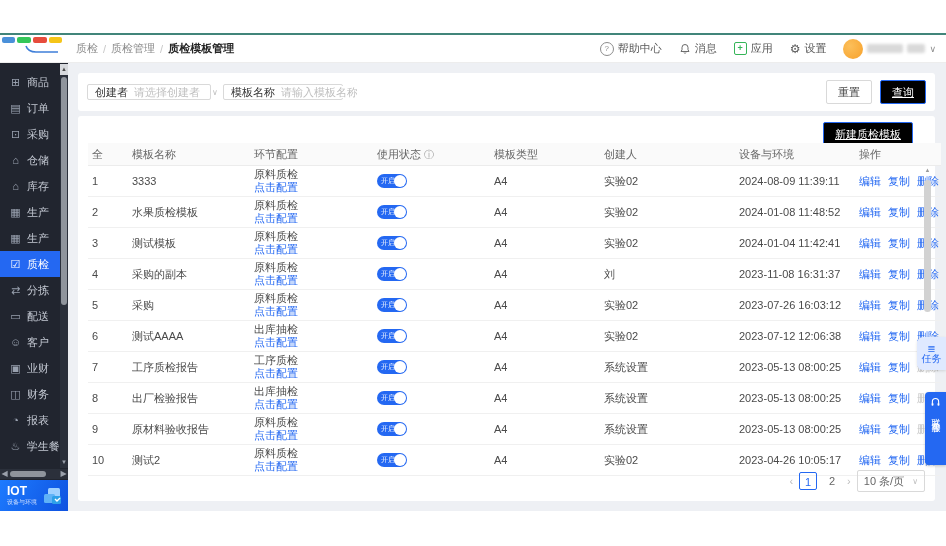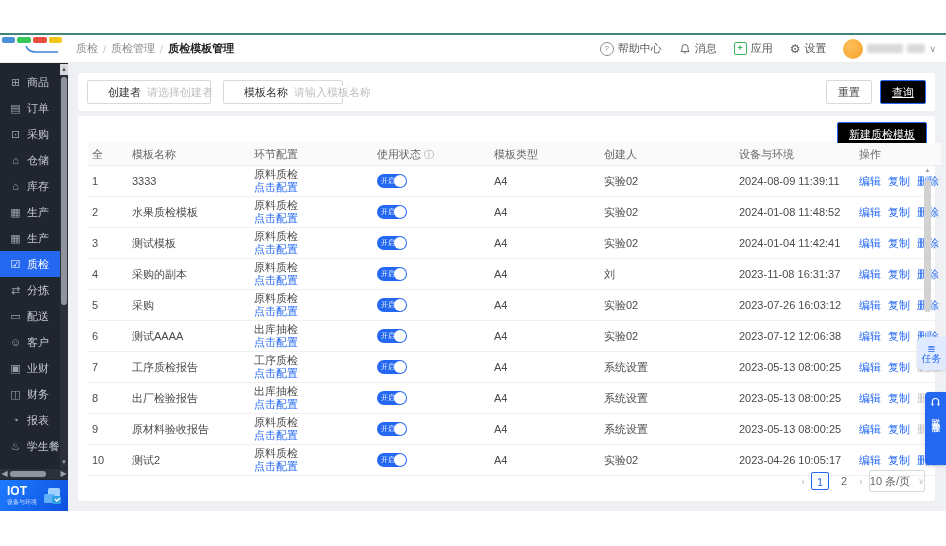--- a/index.html
+++ b/index.html
@@ -43,54 +43,54 @@
   .sh-arrow{width:9px;color:#9aa0ab;font-size:8px;line-height:10px;text-align:center;cursor:pointer;}
   .sh-thumb{width:36px;height:6px;background:#8f949c;border-radius:3px;margin-left:1px;cursor:pointer;}
   .sh-spacer{flex:1;}
   .iot-panel{position:absolute;bottom:0;left:0;right:0;height:31px;background:linear-gradient(120deg,#1d7bff 0%,#0f52e0 100%);display:flex;align-items:center;padding:0 4px 0 7px;cursor:pointer;overflow:hidden;}
   .iot-txt{flex:1;}
   .iot-title{color:#fff;font-size:12px;font-weight:bold;line-height:13px;}
   .iot-sub{color:#cfe0ff;font-size:6px;line-height:8px;}
   
   .content{flex:1;background:#eef0f4;position:relative;}
   .filter-card{position:absolute;top:10px;left:10px;right:11px;height:38px;background:#fff;border-radius:3px;display:flex;align-items:center;padding:0 9px;box-sizing:border-box;}
-  .fbox{height:24px;border:1px solid #d9d9d9;border-radius:2px;display:flex;align-items:center;padding:0 20px;font-size:11px;background:#fff;box-sizing:border-box;}
+  .fbox{height:16px;border:1px solid #d9d9d9;border-radius:2px;display:flex;align-items:center;padding:0 7px;font-size:11px;background:#fff;box-sizing:border-box;}
   .fbox .flabel{color:#333;margin-right:6px;white-space:nowrap;}
   .fbox .fplaceholder{color:#bfbfbf;white-space:nowrap;}
   .fbox .fchev{color:#bfbfbf;font-size:8px;margin-left:12px;}
   .fbox.select{width:124px;margin-right:12px;cursor:pointer;justify-content:space-between;}
   .fbox.input{width:120px;}
   .fbox input{border:0;outline:0;width:76px;font-size:11px;color:#333;font-family:inherit;padding:0;}
   .fbox input::placeholder{color:#bfbfbf;}
   .filter-spacer{flex:1;}
   .btn{height:24px;border-radius:2px;font-size:11px;padding:0 11px;cursor:pointer;font-family:inherit;}
   .btn.default{background:#fff;border:1px solid #d9d9d9;color:#444;margin-right:8px;}
   .btn.primary{background:#000000;border:1px solid #2468f2;color:#fff;text-decoration:underline;}
   .table-card{position:absolute;top:53px;left:10px;right:11px;bottom:10px;background:#fff;border-radius:3px;}
-  .new-row{position:absolute;top:6px;right:8px;}
+  .new-row{position:absolute;top:6px;right:22px;}
   table{position:absolute;top:27px;left:10px;right:22px;width:calc(100% - 32px);border-collapse:collapse;table-layout:fixed;}
   th{background:#fafafa;color:#666;font-weight:normal;font-size:11px;text-align:left;height:22px;padding:0 4px;border-bottom:1px solid #ececec;white-space:nowrap;overflow:hidden;}
   td{height:30px;padding:0 4px;font-size:11px;color:#4a4a4a;border-bottom:1px solid #f0f0f0;white-space:nowrap;overflow:hidden;}
   .info-i{color:#9b9b9b;font-size:10px;margin-left:3px;}
   .stage-cell div{line-height:13px;}
   .cfg-link{color:#2468f2;cursor:pointer;}
   .tgl{width:30px;height:14px;border-radius:8px;background:#2468f2;position:relative;display:inline-flex;align-items:center;cursor:pointer;vertical-align:middle;}
   .tgl .tt{font-size:7px;color:#fff;margin-left:4px;letter-spacing:0;}
   .tgl .tk{position:absolute;right:1px;top:1px;width:12px;height:12px;border-radius:50%;background:#fff;}
   .act-link{color:#2468f2;cursor:pointer;margin-right:7px;}
   .act-link.disabled{color:#c5c5c5;cursor:default;}
   .tbl-scroll{position:absolute;right:3px;top:50px;width:9px;height:302px;}
   .ts-up,.ts-down{position:absolute;left:0;width:9px;height:9px;color:#9b9b9b;font-size:6px;line-height:9px;text-align:center;cursor:pointer;}
   .ts-up{top:0;}.ts-down{bottom:0;}
   .ts-thumb{position:absolute;left:1px;top:14px;width:7px;height:132px;background:#d2d2d2;border-radius:4px;cursor:pointer;}
   .pagination{position:absolute;right:10px;bottom:9px;display:flex;align-items:center;gap:6px;font-size:11px;color:#666;}
   .pg-arrow{color:#bdbdbd;cursor:pointer;font-size:11px;}
   .pg-num{min-width:18px;height:18px;line-height:18px;text-align:center;cursor:pointer;border-radius:2px;}
   .pg-num.current{border:1px solid #2468f2;color:#2468f2;box-sizing:border-box;}
-  .pg-size{height:20px;border:1px solid #d9d9d9;border-radius:2px;display:flex;align-items:center;padding:0 0;gap:8px;cursor:pointer;color:#666;}
+  .pg-size{height:20px;border:1px solid #d9d9d9;border-radius:2px;display:flex;align-items:center;padding:0 6px;gap:8px;cursor:pointer;color:#666;}
   .pg-size .fchev{color:#bfbfbf;font-size:8px;}
   
   .float-tasks{position:absolute;right:0;top:337px;width:29px;height:33px;background:#dfe9ff;border-radius:6px 0 0 6px;display:flex;flex-direction:column;align-items:center;justify-content:center;color:#2468f2;cursor:pointer;box-shadow:0 1px 3px rgba(0,0,0,.12);}
   .float-tasks .ft-icon{font-size:10px;line-height:11px;}
   .float-tasks .ft-label{font-size:10px;line-height:10px;}
   .float-support{position:absolute;right:0;top:392px;width:21px;height:73px;background:#2468f2;border-radius:4px 0 0 4px;display:flex;flex-direction:column;align-items:center;color:#fff;cursor:pointer;padding-top:5px;box-sizing:border-box;box-shadow:0 1px 3px rgba(0,0,0,.2);}
   .float-support .fs-label{writing-mode:vertical-rl;font-size:9px;letter-spacing:2px;margin-top:3px;}
 </style>
 </head>
 <body>

